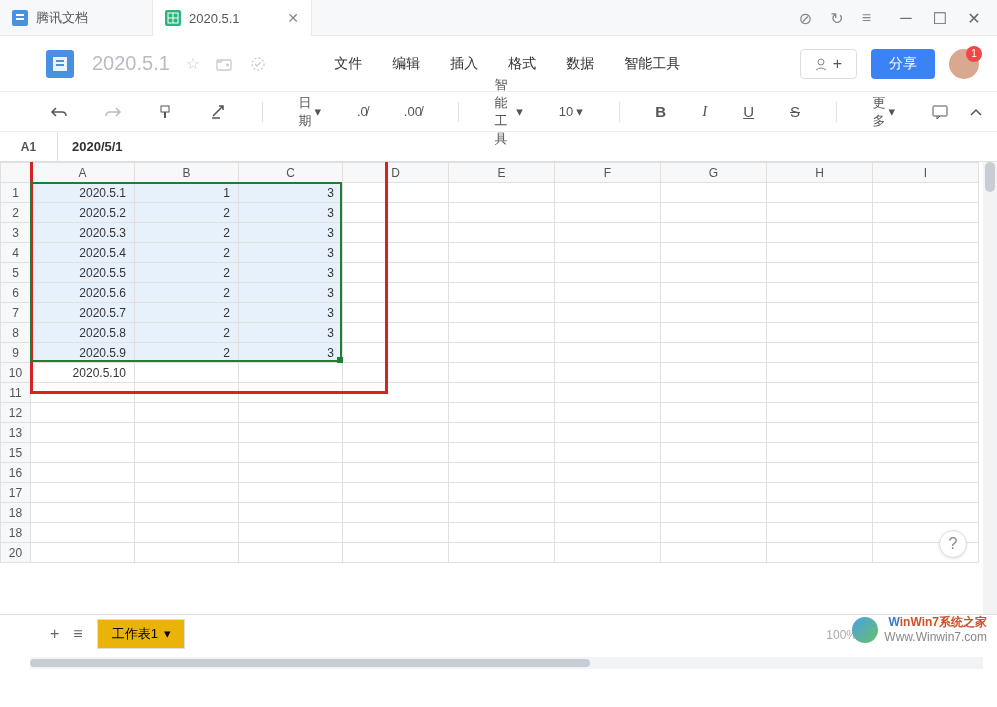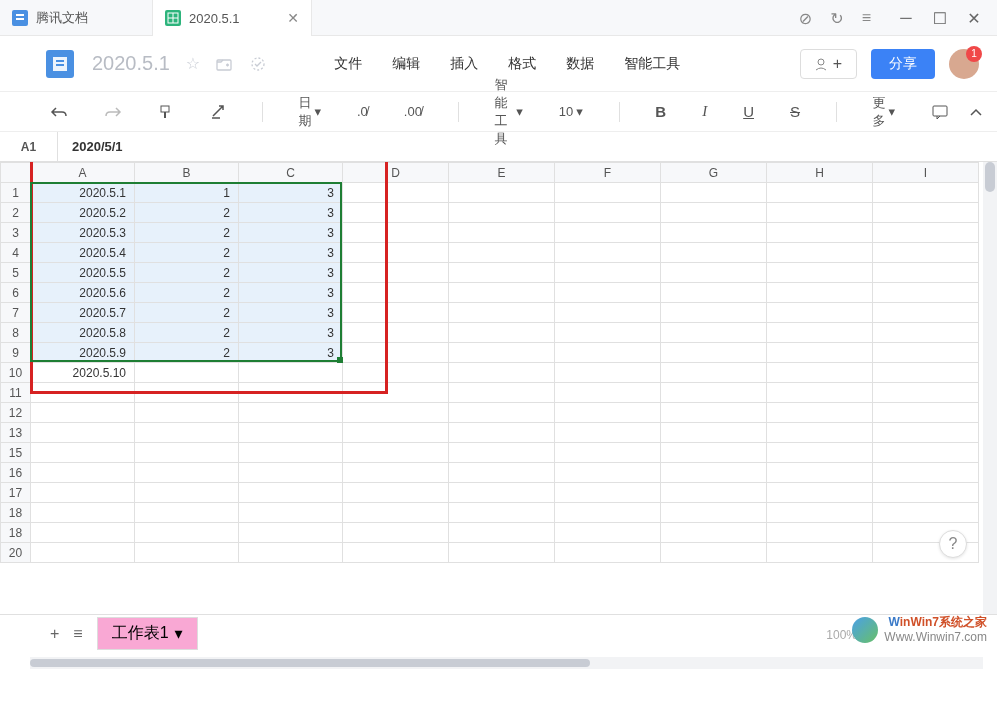--- a/index.html
+++ b/index.html
@@ -58,21 +58,21 @@
 .selection-handle { position:absolute; width:6px; height:6px; background:#1e7e34; }
 
 .red-highlight { position:absolute; border:3px solid #d62222; pointer-events:none; }
 
 .vscroll { position:absolute; right:0; top:0; width:14px; height:100%; background:#f2f3f5; }
 .vscroll-thumb { position:absolute; top:0; left:2px; width:10px; height:30px; background:#c8ccd4; border-radius:5px; }
 
 
 .bottombar { height:38px; border-top:1px solid #e0e0e0; display:flex; align-items:center; padding:0 12px 0 50px; gap:14px; position:relative; }
 .bb-btn { color:#666; cursor:pointer; font-size:16px; }
-.sheet-tab { border:1px solid #ddd; padding:5px 14px; font-size:16px; display:flex; align-items:center; gap:6px; cursor:pointer; background:#f9a8d4; }
+.sheet-tab { border:1px solid #ddd; padding:5px 14px; font-size:13px; display:flex; align-items:center; gap:6px; cursor:pointer; background:#eab308; }
 .help-btn { position:absolute; right:30px; bottom:56px; width:28px; height:28px; border:1px solid #ddd; border-radius:50%; display:flex; align-items:center; justify-content:center; color:#888; background:#fff; cursor:pointer; box-shadow:0 1px 3px rgba(0,0,0,0.1); }
 
 .hscroll { position:absolute; bottom:38px; left:30px; right:14px; height:12px; background:#f2f3f5; }
 .hscroll-thumb { position:absolute; left:0; top:2px; height:8px; width:560px; background:#c8ccd4; border-radius:4px; }
 
 .watermark { position:absolute; right:10px; bottom:6px; font-size:12px; color:#888; text-align:right; line-height:1.3; display:flex; align-items:center; gap:6px; }
 .watermark .wm-logo { width:26px; height:26px; border-radius:50%; background:linear-gradient(135deg,#4aa0e8,#68c068); }
 .zoom { position:absolute; right:140px; bottom:10px; font-size:12px; color:#aaa; }
 
 svg { display:block; }

